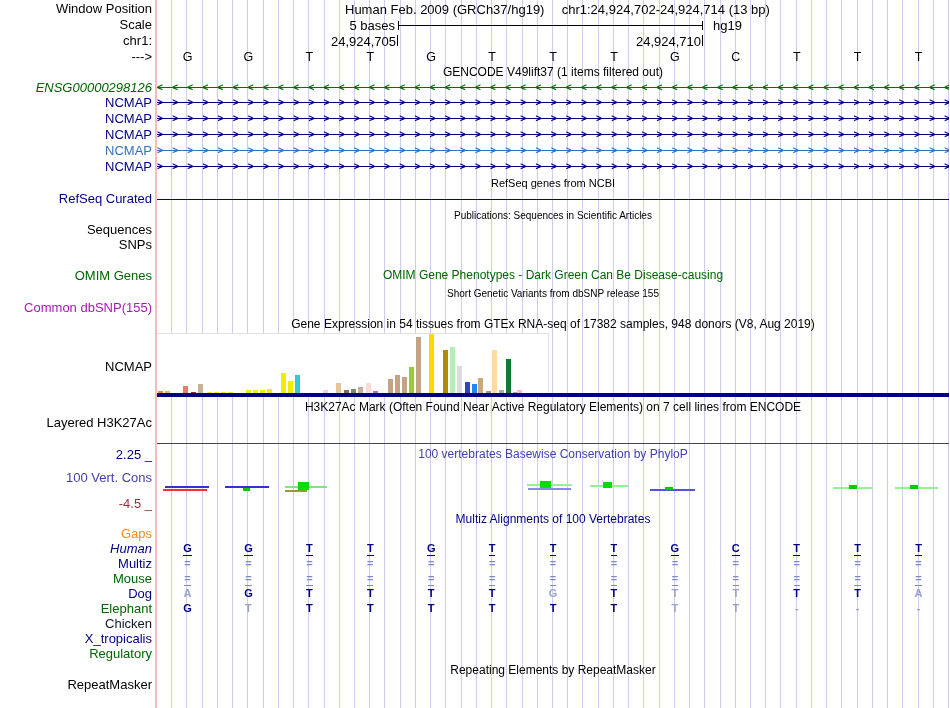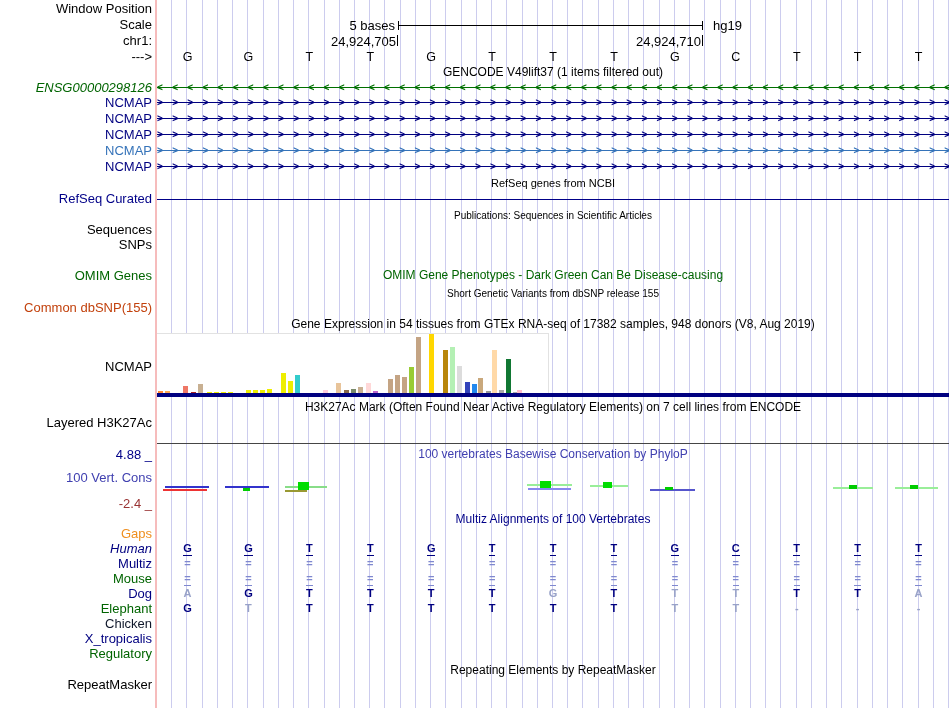--- a/index.html
+++ b/index.html
@@ -30,20 +30,25 @@
   #h3k-line{left:157px;top:443px;width:792px;height:1px;background:#454545;}
   .consmark{position:absolute;}
 </style>
 </head>
 <body>
 
 <div id="root">
   <div id="grid" class="abs"></div>
   <div id="pink-line" class="abs"></div>
 
+  <div class="hdr-text" style="left:345px;top:2px;">
+    <span>Human Feb. 2009 (GRCh37/hg19)</span>
+    <span style="display:inline-block;width:10px;"></span>
+    <span>chr1:24,924,702-24,924,714 (13 bp)</span>
+  </div>
 
   <div class="hdr-text" style="left:300px;top:18px;width:95px;text-align:right;">5 bases</div>
   <div class="tickline" style="left:398px;top:25px;width:305px;height:1px;"></div>
   <div class="tickline" style="left:398px;top:21px;width:1px;height:9px;"></div>
   <div class="tickline" style="left:702px;top:21px;width:1px;height:9px;"></div>
   <div class="hdr-text" style="left:713px;top:18px;">hg19</div>
 
   <div class="hdr-text" style="left:300px;top:34px;width:96px;text-align:right;">24,924,705</div>
   <div class="tickline" style="left:397px;top:35px;width:1px;height:11px;"></div>
   <div class="hdr-text" style="left:605px;top:34px;width:96px;text-align:right;">24,924,710</div>
@@ -57,26 +62,26 @@
       <div class="lbl" style="top: 81px; color: rgb(0, 100, 0); font-style: italic;">ENSG00000298126</div>
       <div class="lbl" style="top: 96px; color: rgb(0, 0, 128);">NCMAP</div>
       <div class="lbl" style="top: 112px; color: rgb(0, 0, 128);">NCMAP</div>
       <div class="lbl" style="top: 128px; color: rgb(0, 0, 128);">NCMAP</div>
       <div class="lbl" style="top: 144px; color: rgb(53, 115, 185);">NCMAP</div>
       <div class="lbl" style="top: 160px; color: rgb(0, 0, 128);">NCMAP</div>
       <div class="lbl" style="top: 192px; color: rgb(0, 0, 136);">RefSeq Curated</div>
       <div class="lbl" style="top: 223px; color: rgb(0, 0, 0);">Sequences</div>
       <div class="lbl" style="top: 238px; color: rgb(0, 0, 0);">SNPs</div>
       <div class="lbl" style="top: 269px; color: rgb(0, 100, 0);">OMIM Genes</div>
-      <div class="lbl" style="top: 301px; color: #c2410c;">Common dbSNP(155)</div>
+      <div class="lbl" style="top: 301px; color: #a21caf;">Common dbSNP(155)</div>
       <div class="lbl" style="top: 360px; color: rgb(0, 0, 0);">NCMAP</div>
       <div class="lbl" style="top: 416px; color: rgb(0, 0, 0);">Layered H3K27Ac</div>
-      <div class="lbl" style="top: 448px; color: rgb(0, 0, 136);">4.88 _</div>
+      <div class="lbl" style="top: 448px; color: rgb(0, 0, 136);">2.25 _</div>
       <div class="lbl" style="top: 471px; color: rgb(64, 64, 176);">100 Vert. Cons</div>
-      <div class="lbl" style="top: 497px; color: rgb(153, 51, 51);">-2.4 _</div>
+      <div class="lbl" style="top: 497px; color: rgb(153, 51, 51);">-4.5 _</div>
       <div class="lbl" style="top: 527px; color: rgb(239, 143, 31);">Gaps</div>
       <div class="lbl" style="top: 542px; color: rgb(0, 0, 128); font-style: italic;">Human</div>
       <div class="lbl" style="top: 557px; color: rgb(0, 0, 128);">Multiz</div>
       <div class="lbl" style="top: 572px; color: rgb(0, 100, 0);">Mouse</div>
       <div class="lbl" style="top: 587px; color: rgb(0, 0, 128);">Dog</div>
       <div class="lbl" style="top: 602px; color: rgb(0, 100, 0);">Elephant</div>
       <div class="lbl" style="top: 617px; color: #0f172a;">Chicken</div>
       <div class="lbl" style="top: 632px; color: rgb(0, 0, 128);">X_tropicalis</div>
       <div class="lbl" style="top: 647px; color: rgb(0, 100, 0);">Regulatory</div>
       <div class="lbl" style="top: 678px; color: rgb(0, 0, 0);">RepeatMasker</div>

